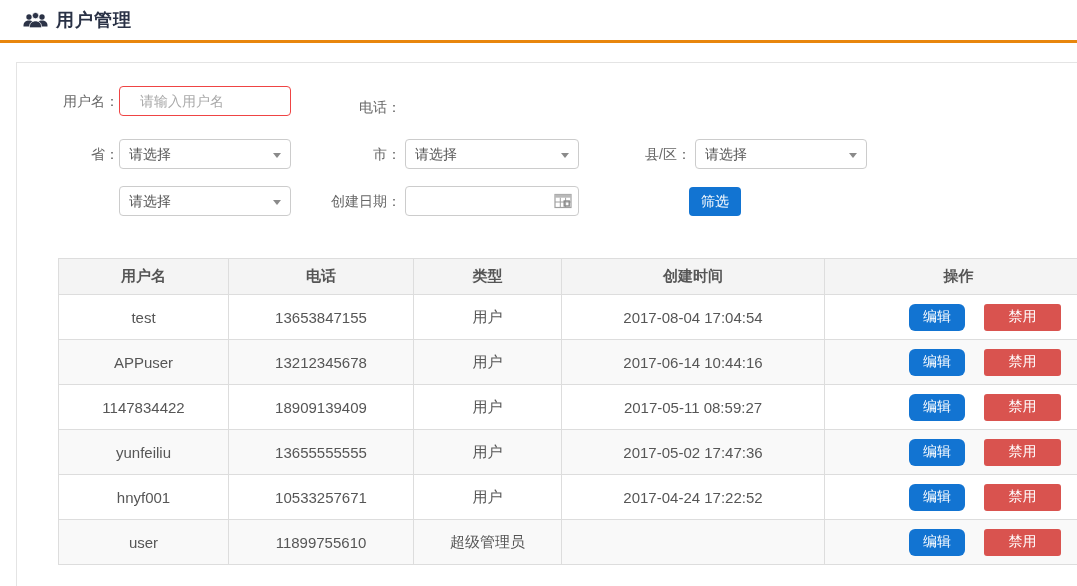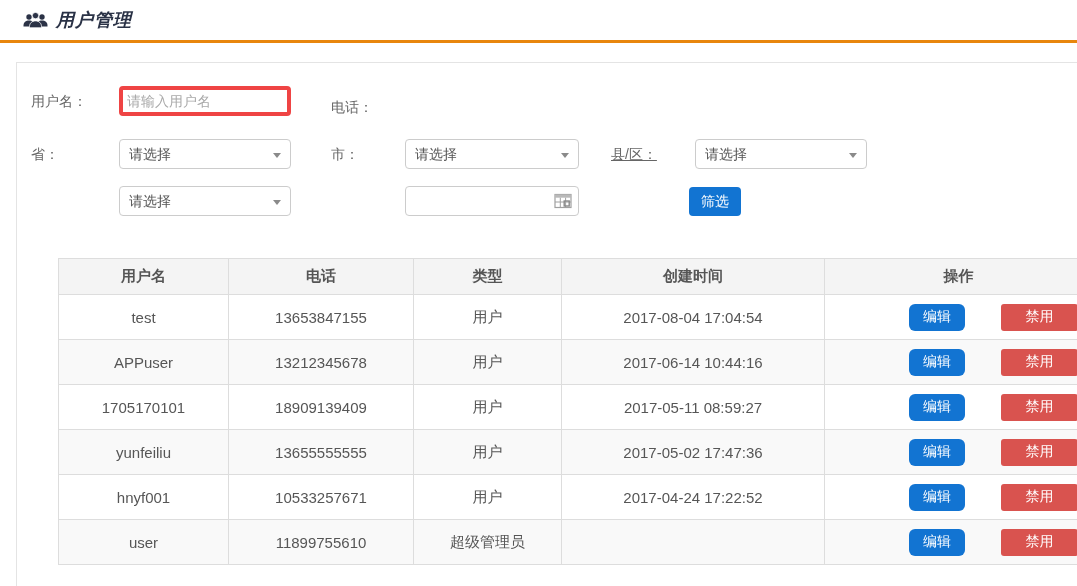--- a/index.html
+++ b/index.html
@@ -1,34 +1,34 @@
 <!DOCTYPE html>
 <html><head>
 <meta charset="utf-8">
 <style>
   * { margin:0; padding:0; box-sizing:border-box; }
   html,body { background:#fff; }
   body { font-family:"Liberation Sans","DejaVu Sans",sans-serif; }
   #app { position:relative; width:1077px; height:586px; overflow:hidden; background:#fff; }
 
   
-  .page-header { display:flex; align-items:center; height:40px; padding-left:22px;font-style:italic; }
+  .page-header { display:flex; align-items:center; height:40px; padding-left:22px; }
   .page-header .users-ico { width:27px; height:19px; margin-right:7px; }
   .page-title { font-size:18px; font-weight:bold; color:#2a3246; letter-spacing:1px; }
   .accent-line { height:3px; background:#e8860d; width:100%; }
 
   
   .panel { position:absolute; left:16px; top:62px; width:1075px; height:560px;
            border:1px solid #e4e4e4; background:#fff; }
 
   
-  .f-label { position:absolute; height:30px; line-height:30px; text-align:left;
+  .f-label { position:absolute; height:30px; line-height:30px; text-align:right;
              font-size:14px; color:#666; }
-  .f-input { position:absolute; height:30px; border:4px solid #ef4444; border-radius:4px;
-             padding:0 4px; font-size:14px; color:#0c4a6e; outline:none;
+  .f-input { position:absolute; height:30px; border:1px solid #ef4444; border-radius:4px;
+             padding:0 20px; font-size:14px; color:#0c4a6e; outline:none;
              font-family:"Liberation Sans","DejaVu Sans",sans-serif; }
   .f-input::placeholder { color:#a9a9a9; }
   .f-select { position:absolute; height:30px; border:1px solid #ccc; border-radius:4px;
               background:#fff; font-size:14px; color:#555; line-height:28px;
               padding:0 22px 10px 9px; cursor:pointer; }
   .f-select .caret { position:absolute; right:9px; top:13px; width:0; height:0;
                      border-left:4px solid transparent; border-right:4px solid transparent;
                      border-top:5px solid #8a8a8a; }
   .f-date { position:absolute; height:30px; border:1px solid #ccc; border-radius:4px;
             background:#fff; cursor:pointer; }
@@ -45,21 +45,21 @@
   .user-table th { height:36px; background:#f4f4f4; font-weight:bold; color:#555;margin-left:24px; }
   .user-table td { height:45px; background:#fff; }
   .user-table tbody tr:nth-child(even) td { background:#f9f9f9; }
   .cell-actions { display:flex; align-items:center; height:100%;
                   padding-left:84px; gap:19px; }
   .btn-edit { width:56px; height:27px; background:#1274d2; color:#fff; border:none;
               border-radius:6px; font-size:14px; cursor:pointer;
               font-family:"Liberation Sans","DejaVu Sans",sans-serif; }
   .btn-disable { width:77px; height:27px; background:#d9534f; color:#fff; border:none;
               border-radius:3px; font-size:14px; cursor:pointer;
-              font-family:"Liberation Sans","DejaVu Sans",sans-serif;margin-left:17px; }
+              font-family:"Liberation Sans","DejaVu Sans",sans-serif; }
 </style>
 </head>
 <body>
 
 <div id="app">
 
   <div class="page-header">
     <svg class="users-ico" viewBox="0 0 27 19" aria-hidden="true">
       <g fill="#2b3246">
         <circle cx="7" cy="6" r="2.7"></circle>
@@ -83,30 +83,31 @@
     <span class="f-label" style="left:14px; top:76px; width:88px;">省：</span>
     <div class="f-select" style="left:102px; top:76px; width:172px;">
       <span>请选择</span>
       <i class="caret"></i>
     </div>
     <span class="f-label" style="left:314px; top:76px; width:70px;">市：</span>
     <div class="f-select" style="left:388px; top:76px; width:174px;">
       <span>请选择</span>
       <i class="caret"></i>
     </div>
-    <span class="f-label" style="left:594px; top:76px; width:80px;text-decoration:underline;">县/区：</span>
+    <span class="f-label" style="left:594px; top:76px; width:80px;">县/区：</span>
     <div class="f-select" style="left:678px; top:76px; width:172px;">
       <span>请选择</span>
       <i class="caret"></i>
     </div>
 
     <div class="f-select" style="left:102px; top:123px; width:172px;">
       <span>请选择</span>
       <i class="caret"></i>
     </div>
+    <span class="f-label" style="left:284px; top:123px; width:100px;">创建日期：</span>
     <div class="f-date" style="left:388px; top:123px; width:174px;">
       <svg width="19" height="16" viewBox="0 0 19 16" aria-hidden="true">
         <rect x="1" y="1.5" width="16" height="13" fill="#fff" stroke="#a0a0a0" stroke-width="1.2"></rect>
         <rect x="1" y="1.5" width="16" height="3.2" fill="#b9b9b9"></rect>
         <line x1="1" y1="9" x2="17" y2="9" stroke="#a0a0a0"></line>
         <line x1="6.3" y1="4.7" x2="6.3" y2="14.5" stroke="#a0a0a0"></line>
         <line x1="11.6" y1="4.7" x2="11.6" y2="14.5" stroke="#a0a0a0"></line>
         <rect x="10.2" y="8" width="5" height="5" fill="none" stroke="#8a8a8a" stroke-width="1.4"></rect>
       </svg>
     </div>
@@ -148,21 +149,21 @@
             <td>用户</td>
             <td>2017-06-14 10:44:16</td>
             <td>
               <div class="cell-actions">
                 <button class="btn-edit">编辑</button>
                 <button class="btn-disable">禁用</button>
               </div>
             </td>
           </tr>
           <tr>
-            <td>1705170101</td>
+            <td>1147834422</td>
             <td>18909139409</td>
             <td>用户</td>
             <td>2017-05-11 08:59:27</td>
             <td>
               <div class="cell-actions">
                 <button class="btn-edit">编辑</button>
                 <button class="btn-disable">禁用</button>
               </div>
             </td>
           </tr>

